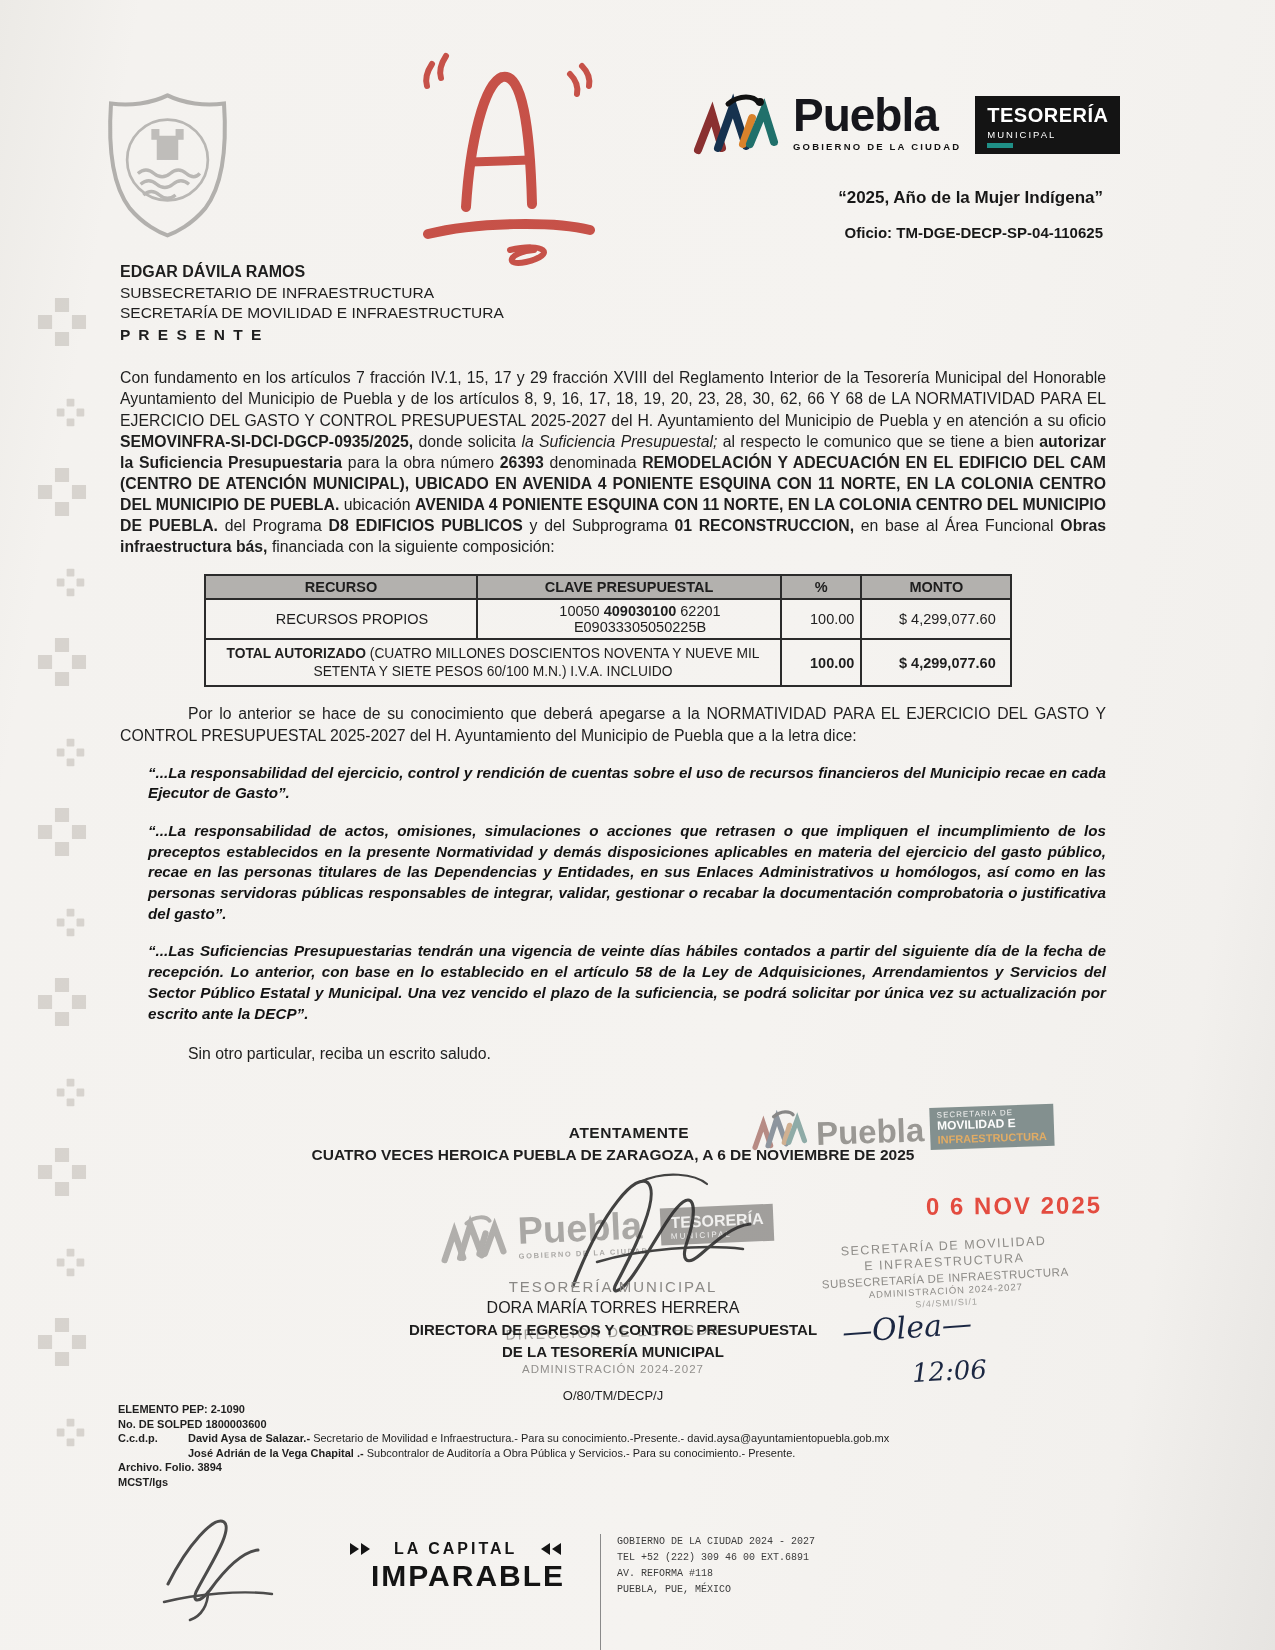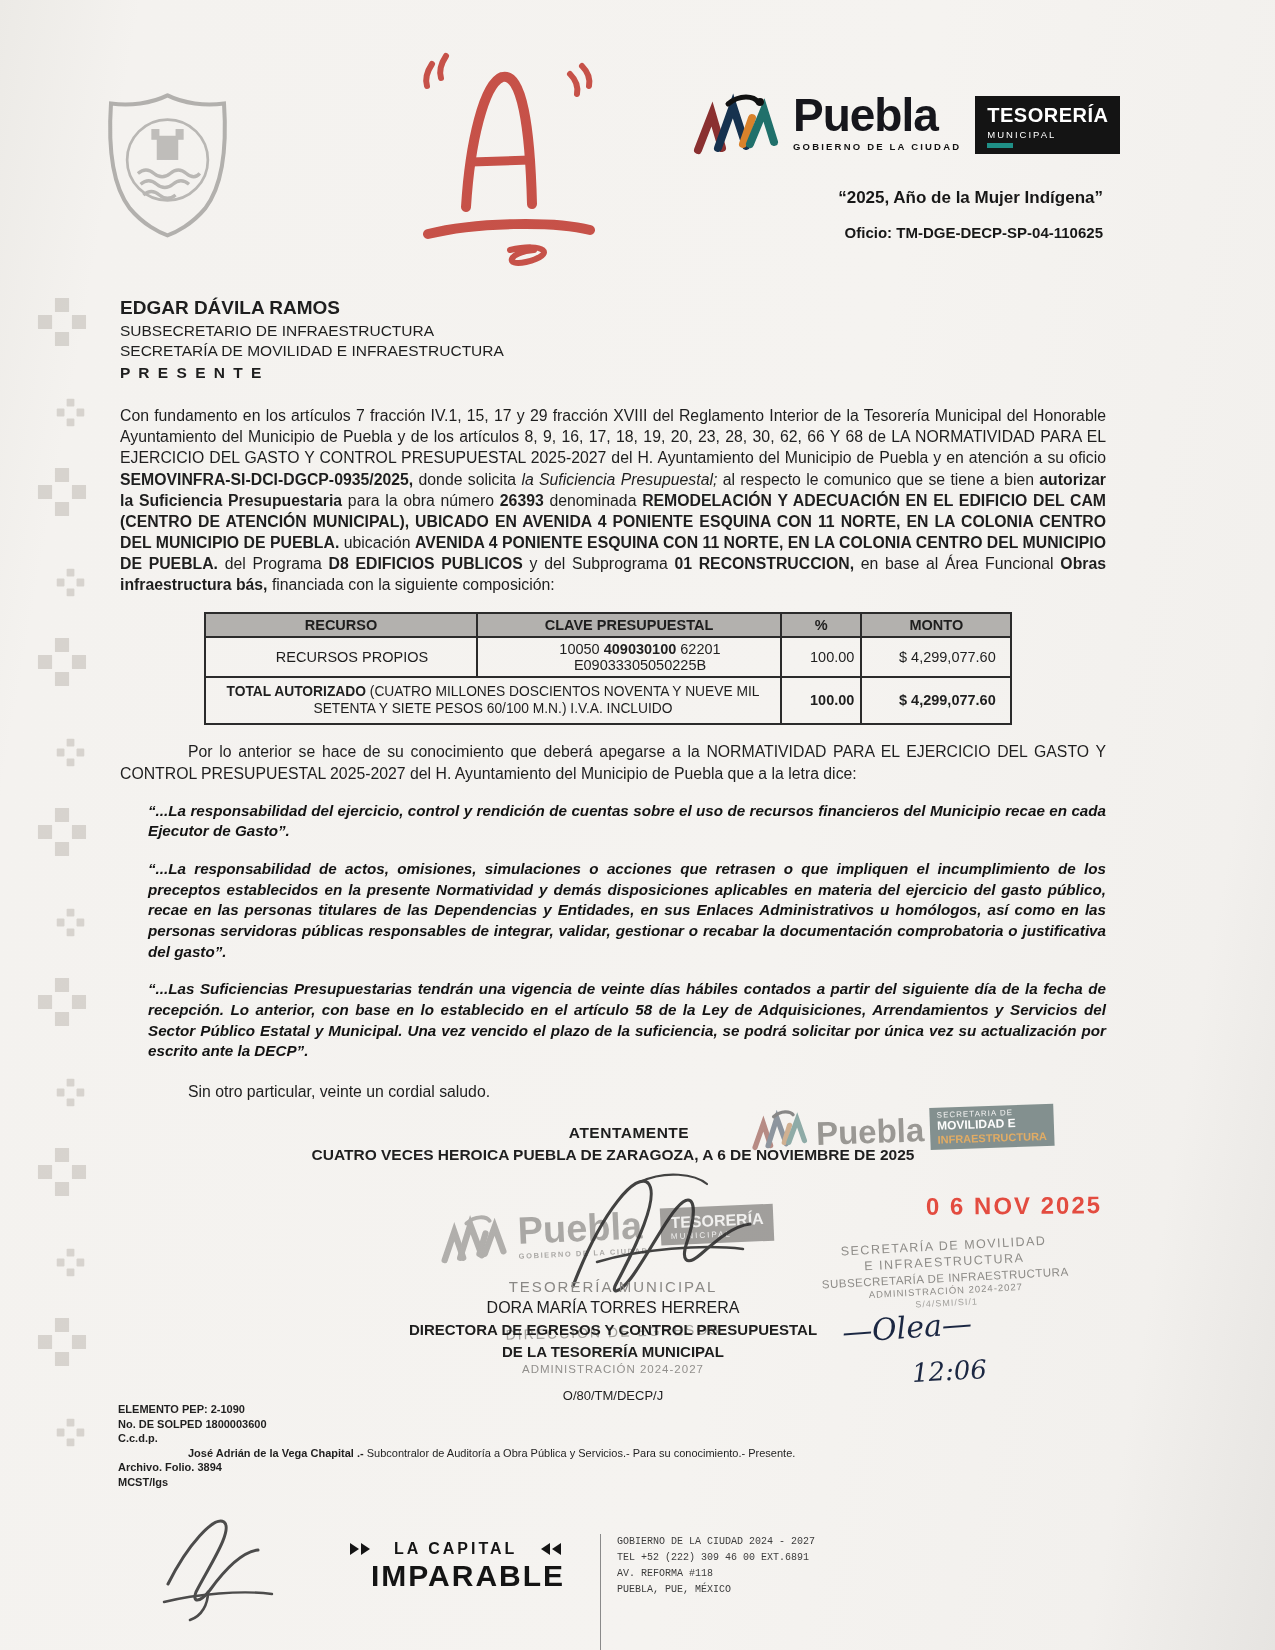--- a/index.html
+++ b/index.html
@@ -26,21 +26,21 @@
   .tbox{background:#141414;color:#fff;padding:8px 12px 6px;margin-left:4px;margin-top:4px;}
   .tbox .t1{font-size:20px;font-weight:bold;letter-spacing:.5px;}
   .tbox .t2{font-size:9.5px;letter-spacing:2px;margin-top:2px;}
   .tbox .teal{width:26px;height:5px;background:#1f8f86;margin-top:3px;}
   .slogan{position:absolute;top:188px;right:172px;font-weight:bold;font-size:17px;color:#171717;}
   .oficio{position:absolute;top:224px;right:172px;font-weight:bold;font-size:15px;color:#171717;}
 
   
   .letter{position:absolute;left:120px;top:262px;width:986px;}
   .rcpt{line-height:1.3;margin-bottom:22px;}
-  .rcpt .nm{font-weight:bold;font-size:19px;margin-top:34px;}
+  .rcpt .nm{font-weight:bold;font-size:16px;}
   .rcpt div{font-size:15.5px;}
   .rcpt .pres{font-weight:bold;letter-spacing:2px;margin-top:2px;}
   .p1{font-size:15.8px;line-height:1.34;text-align:justify;}
   .budget-table{border-collapse:collapse;margin:16px 0 0 84px;}
   .budget-table th,.budget-table td{border:2px solid #2b2b2b;text-align:center;vertical-align:middle;padding:3px 6px;}
   .budget-table th{background:#b3b1ae;font-size:14.5px;}
   .budget-table td{font-size:14.5px;padding-left:28px;}
   .budget-table .tot-label{font-size:13.8px;line-height:1.3;padding:5px 10px;}
   .p2{margin-top:16px;font-size:15.8px;line-height:1.34;text-align:justify;text-indent:68px;}
   .quote{margin:17px 0 0 28px;width:958px;font-weight:bold;font-style:italic;font-size:15.2px;
@@ -310,21 +310,21 @@
           <td class="b">100.00</td>
           <td class="b">$ 4,299,077.60</td>
         </tr>
       </tbody>
     </table>
 
     <p class="p2">Por lo anterior se hace de su conocimiento que deberá apegarse a la NORMATIVIDAD PARA EL EJERCICIO DEL GASTO Y CONTROL PRESUPUESTAL 2025-2027 del H. Ayuntamiento del Municipio de Puebla que a la letra dice:</p>
     <p class="quote">“...La responsabilidad del ejercicio, control y rendición de cuentas sobre el uso de recursos financieros del Municipio recae en cada Ejecutor de Gasto”.</p>
     <p class="quote">“...La responsabilidad de actos, omisiones, simulaciones o acciones que retrasen o que impliquen el incumplimiento de los preceptos establecidos en la presente Normatividad y demás disposiciones aplicables en materia del ejercicio del gasto público, recae en las personas titulares de las Dependencias y Entidades, en sus Enlaces Administrativos u homólogos, así como en las personas servidoras públicas responsables de integrar, validar, gestionar o recabar la documentación comprobatoria o justificativa del gasto”.</p>
     <p class="quote">“...Las Suficiencias Presupuestarias tendrán una vigencia de veinte días hábiles contados a partir del siguiente día de la fecha de recepción. Lo anterior, con base en lo establecido en el artículo 58 de la Ley de Adquisiciones, Arrendamientos y Servicios del Sector Público Estatal y Municipal. Una vez vencido el plazo de la suficiencia, se podrá solicitar por única vez su actualización por escrito ante la DECP”.</p>
-    <p class="closing">Sin otro particular, veinte un cordial saludo.</p>
+    <p class="closing">Sin otro particular, reciba un escrito saludo.</p>
   </div>
 
   <div class="sig-area">
     <div class="att">ATENTAMENTE</div>
     <div class="dateline">CUATRO VECES HEROICA PUEBLA DE ZARAGOZA, A 6 DE NOVIEMBRE DE 2025</div>
 
     <div class="movi-stamp">
       <span>
         <svg width="62" height="48" viewBox="0 0 95 72">
           <g fill="none" stroke-linecap="round" opacity=".8">
@@ -396,20 +396,21 @@
 
     <div class="hand hand-olea">—Olea—</div>
     <div class="hand hand-time">12:06</div>
   </div>
 
   <div class="foot-info">
     <div class="b">ELEMENTO PEP: 2-1090</div>
     <div class="b">No. DE SOLPED 1800003600</div>
     <div class="row">
       <span class="cclabel">C.c.d.p.</span>
+      <span><span class="b">David Aysa de Salazar.-</span><span> Secretario de Movilidad e Infraestructura.- Para su conocimiento.-Presente.- david.aysa@ayuntamientopuebla.gob.mx</span></span>
     </div>
     <div class="row">
       <span class="cclabel"></span>
       <span><span class="b">José Adrián de la Vega Chapital .-</span><span> Subcontralor de Auditoría a Obra Pública y Servicios.-  Para su conocimiento.- Presente.</span></span>
     </div>
     <div class="b">Archivo. Folio. 3894</div>
     <div class="b">MCST/lgs</div>
   </div>
 
   <div class="sig2">

